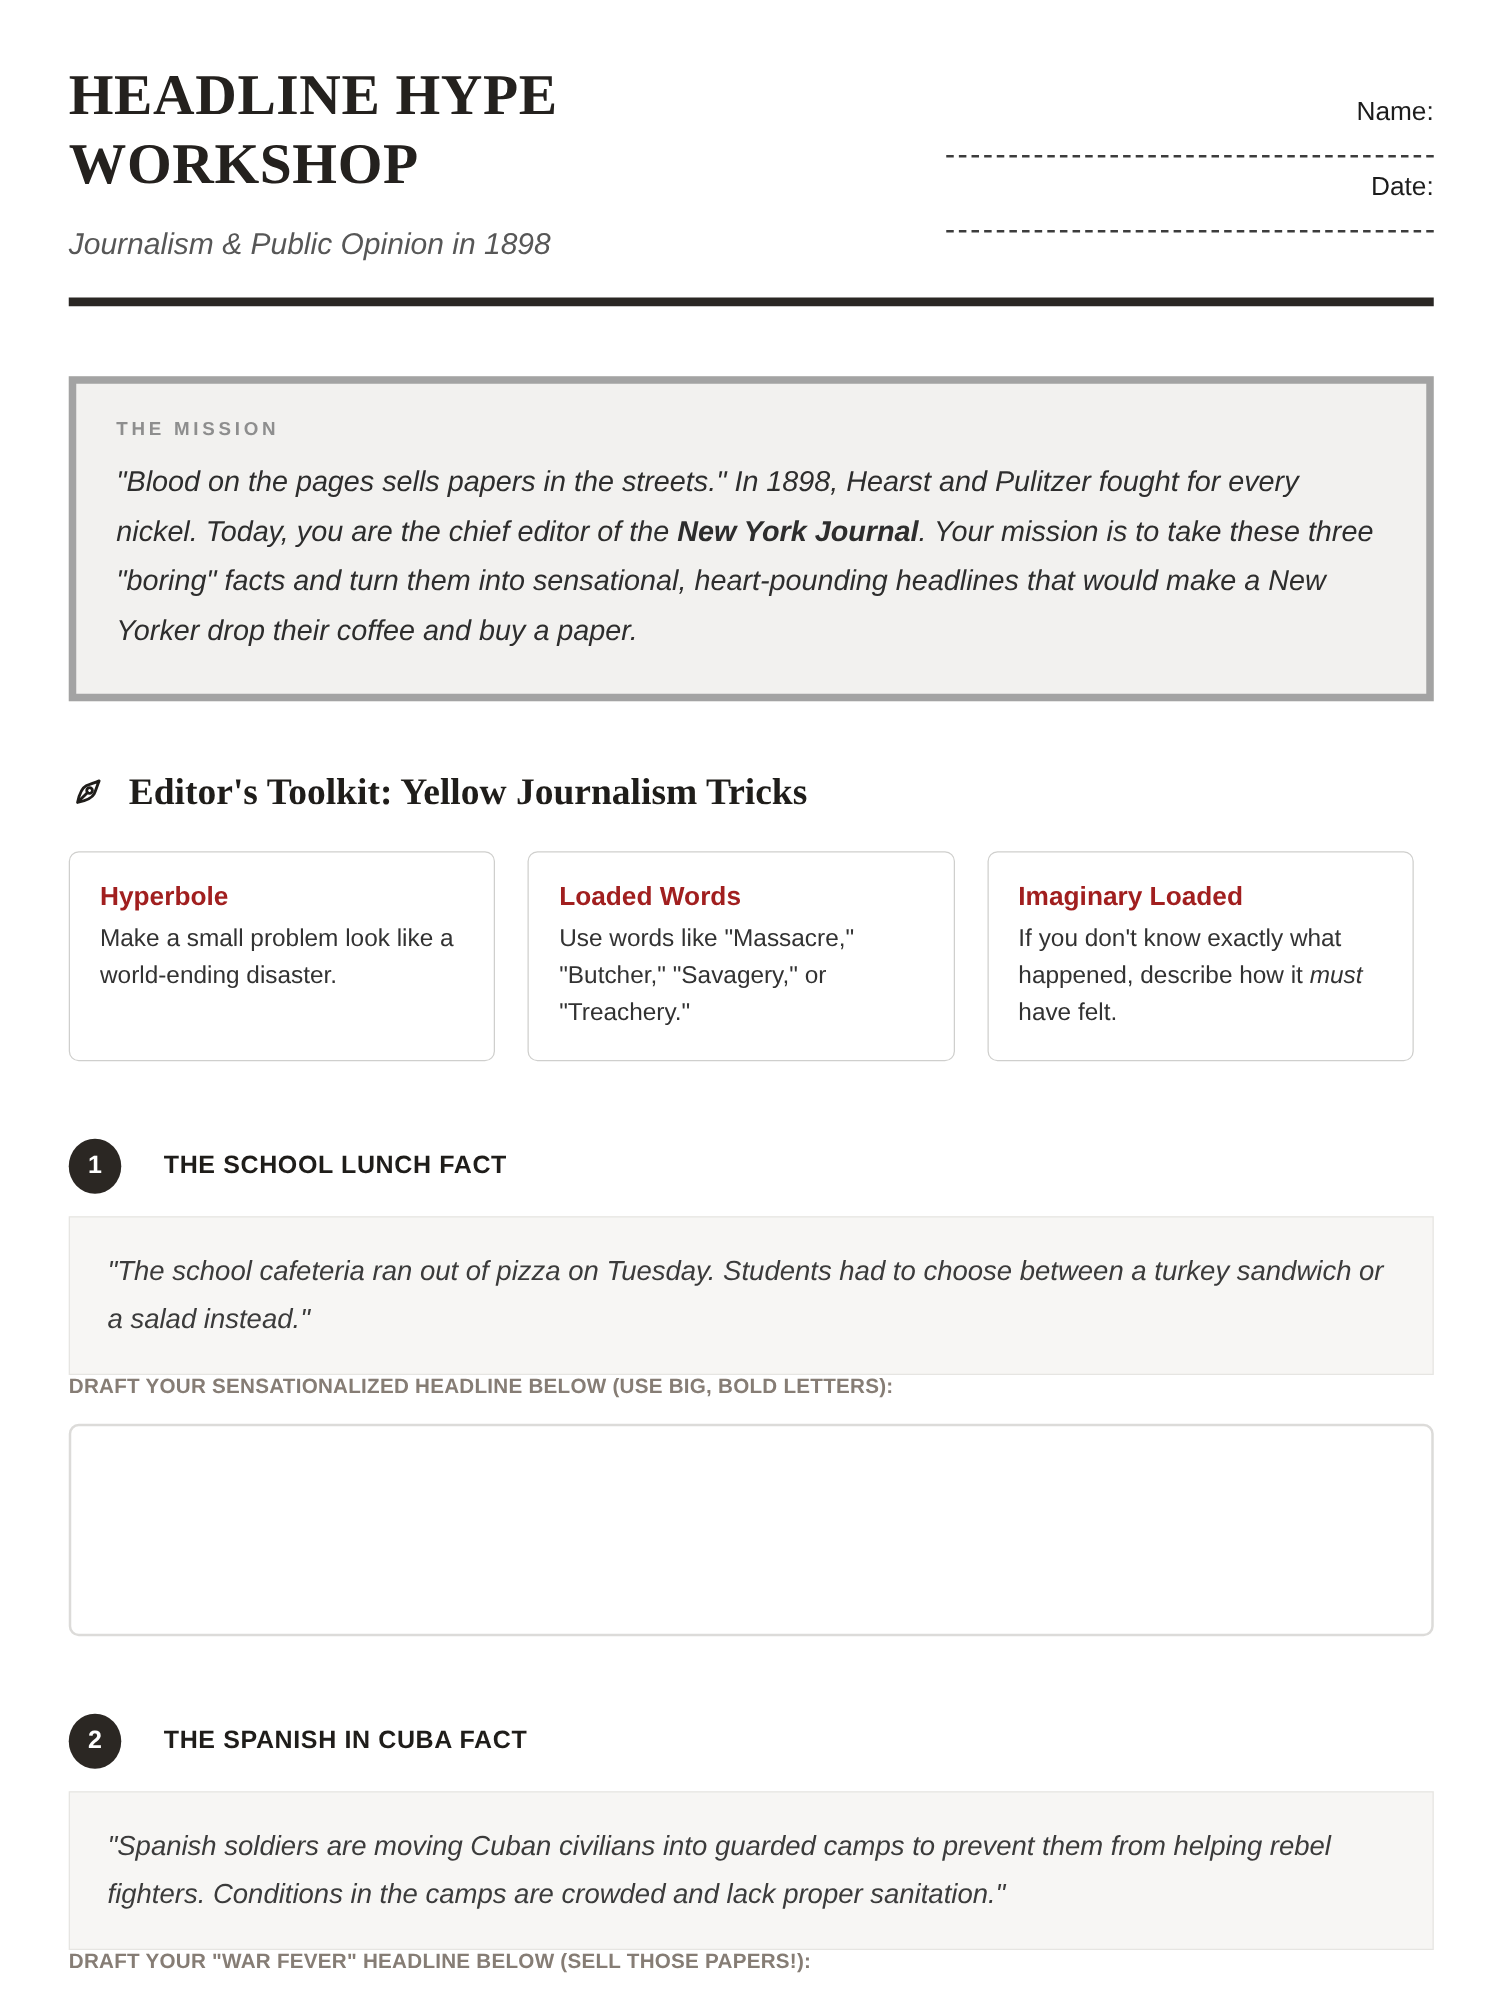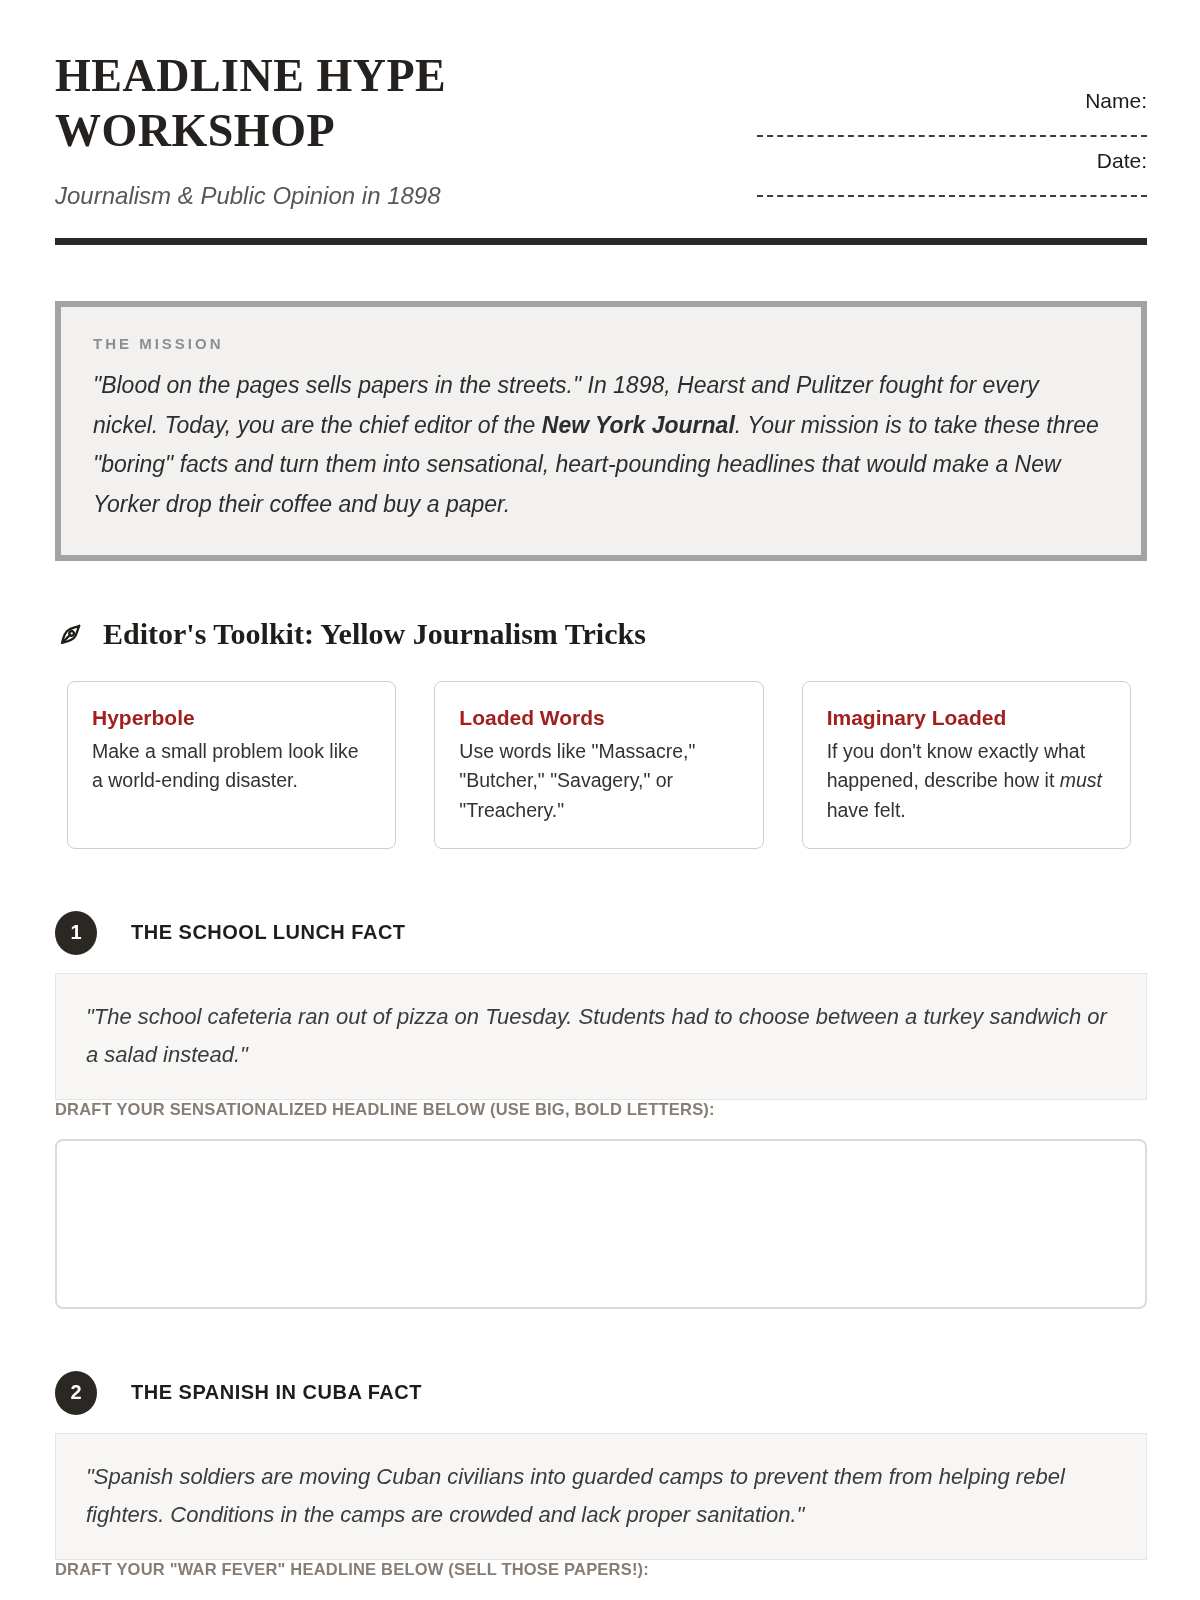--- a/index.html
+++ b/index.html
@@ -10,21 +10,21 @@
   *{margin:0;padding:0;box-sizing:border-box;}
   html,body{background:#ffffff;}
   body{
     width:1200px;height:1600px;overflow:hidden;
     font-family:"Liberation Sans",sans-serif;
     color:#2d2d2d;
   }
   .page{width:1200px;height:1600px;padding:48px 53px 0 55px;overflow:hidden;}
 
   
-  .header{display:flex;justify-content:space-between;align-items:center;gap:23px;}
+  .header{display:flex;justify-content:space-between;align-items:flex-start;gap:23px;}
   .title{
     font-family:"Liberation Serif","DejaVu Serif",serif;
     font-weight:700;font-size:46px;line-height:1.2;color:var(--ink);
     width:500px;letter-spacing:0.5px;
   }
   .subtitle{
     margin-top:24px;font-size:24px;font-style:italic;color:#575757;
   }
   .fillin{width:390px;padding-top:30px;}
   .fillin-label{font-size:21px;color:#1c1c1c;text-align:right;}
@@ -42,29 +42,29 @@
   .mission-label{
     font-size:15px;font-weight:700;letter-spacing:3px;color:#8e8e8e;
   }
   .mission-body{
     margin-top:14px;font-size:23px;font-style:italic;line-height:1.72;color:#2d2d2d;
   }
   .mission-body b{font-weight:700;}
 
   
   .toolkit-heading{
-    margin-top:56px;display:flex;align-items:center;gap:16px;
+    margin-top:56px;display:flex;align-items:flex-start;gap:16px;
     font-family:"Liberation Serif","DejaVu Serif",serif;
     font-weight:700;font-size:30px;color:#1f1d1a;
   }
   .toolkit-heading svg{flex:0 0 auto;}
   .cards{display:flex;gap:26px;margin-top:30px;margin-right:16px;}
   .card{
     flex:1;border:1px solid #cfcfcd;border-radius:8px;background:#fff;
-    padding:24px 24px 22px 24px;min-height:168px;margin-left:12px;
+    padding:24px 24px 22px 24px;min-height:168px;
   }
   .card-title{font-size:21px;font-weight:700;color:var(--accent);}
   .card-body{margin-top:7px;font-size:19.5px;line-height:1.52;color:#323232;}
   .card-body i{font-style:italic;}
 
   
   .section-head{display:flex;align-items:center;gap:34px;margin-top:62px;}
   .badge{
     width:42px;height:44px;border-radius:50%;background:#2b2723;color:#fff;
     display:flex;align-items:center;justify-content:center;

